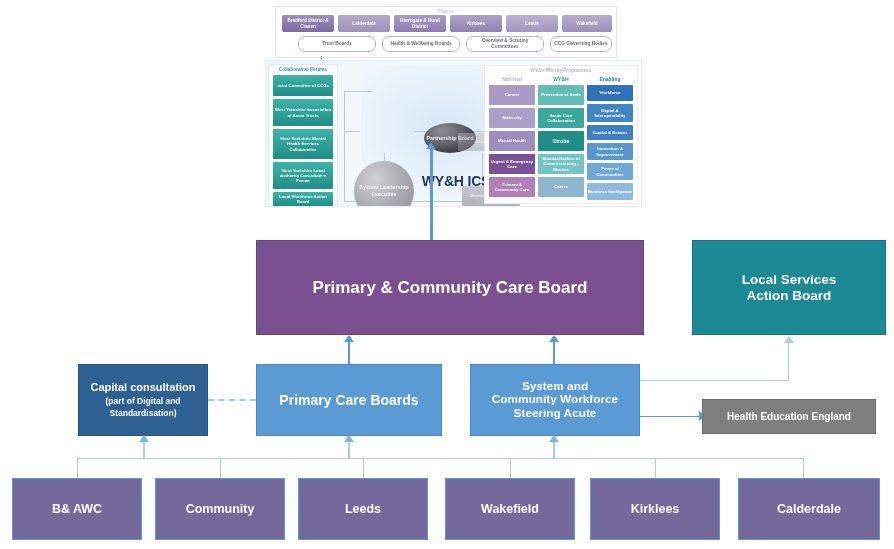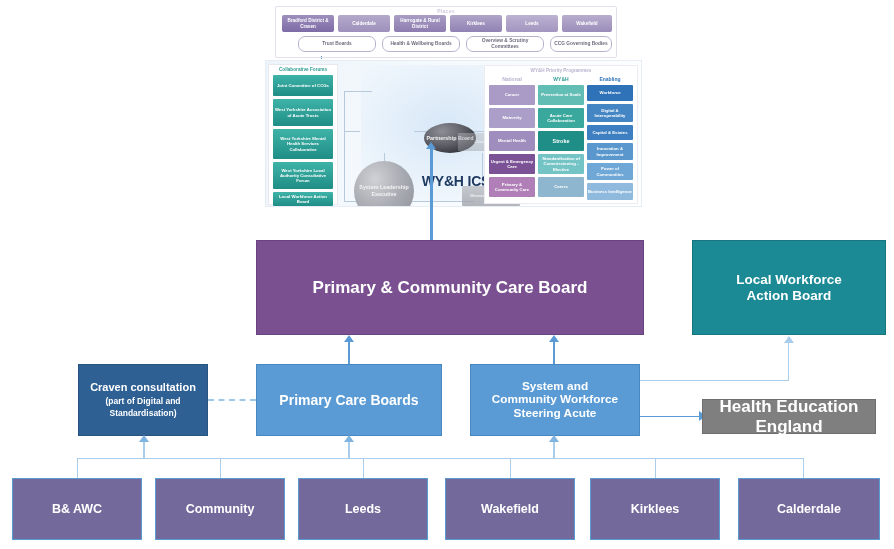--- a/index.html
+++ b/index.html
@@ -80,21 +80,21 @@
   #lwab{left:692px;top:240px;width:194px;height:95px;background:#1b8a95;
       border:1px solid #16757f;font-size:13.5px;}
   #online-consult{left:78px;top:364px;width:130px;height:72px;background:#2e6094;
       border:1px solid #27537f;font-size:11px;padding:0 4px;}
   #online-consult .small{font-size:8.5px;}
   #pc-leads{left:256px;top:364px;width:186px;height:72px;background:#5b9bd5;
       border:1px solid #4a86bf;font-size:14px;}
   #pcw-steering{left:470px;top:364px;width:170px;height:72px;background:#5b9bd5;
       border:1px solid #4a86bf;font-size:11.8px;padding:0 4px;}
   #hee{left:702px;top:399px;width:174px;height:35px;background:#7f7f7f;
-      border:1px solid #6e6e6e;font-size:17px;}
+      border:1px solid #6e6e6e;font-size:10px;}
   .place-box{top:478px;height:62px;background:#736a9b;border:1px solid #5b9bd5;
       font-size:12.5px;font-weight:bold;}
 </style>
 </head>
 <body>
 
 <div id="places-strip">
   <div class="plabel">Places</div>
 
   <div class="place-chip" style="left:6px;width:52px;background:linear-gradient(180deg,#9d8fbd 0%,#7d6ba6 100%);">
@@ -239,40 +239,40 @@
 
 <div class="ln" style="left:430px;top:148px;width:3px;height:92px;"></div>
 <div class="arw arw-up" style="left:426px;top:142px;"></div>
 
 <div class="box" id="pcc-board">
   <span>Primary &amp; Community Care Board</span>
 </div>
 
 <div class="box" id="lwab">
   <div>
-    <div>Local Workforce</div>
+    <div>Local Services</div>
     <div>Action Board</div>
   </div>
 </div>
 
 <div class="ln" style="left:348px;top:342px;width:2px;height:22px;"></div>
 <div class="arw arw-up" style="left:344px;top:335px;"></div>
 <div class="ln" style="left:553px;top:342px;width:2px;height:22px;"></div>
 <div class="arw arw-up" style="left:549px;top:335px;"></div>
 
 <div class="ln-pale" style="left:640px;top:380px;width:149px;height:1px;"></div>
 <div class="ln-pale" style="left:788px;top:343px;width:1px;height:38px;"></div>
 <div class="arw arw-up" style="left:784px;top:336px;border-bottom-color:#a9cdeb;"></div>
 
 <div class="ln" style="left:640px;top:416px;width:60px;height:1px;"></div>
 <div class="arw arw-right" style="left:699px;top:411px;"></div>
 
 <div class="box" id="online-consult">
   <div>
-    <span>Craven consultation </span><span class="small">(part of Digital and Standardisation)</span>
+    <span>Capital consultation </span><span class="small">(part of Digital and Standardisation)</span>
   </div>
 </div>
 
 <div style="position:absolute;left:208px;top:399px;width:48px;height:0;border-top:2px dashed #9ec8ea;"></div>
 
 <div class="box" id="pc-leads">
   <span>Primary Care Boards</span>
 </div>
 
 <div class="box" id="pcw-steering">

